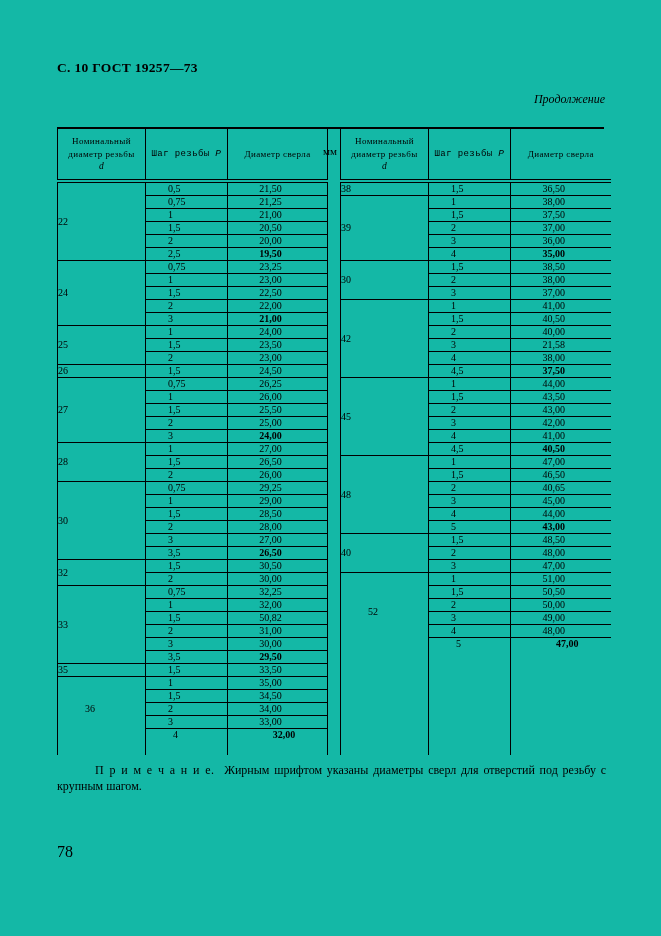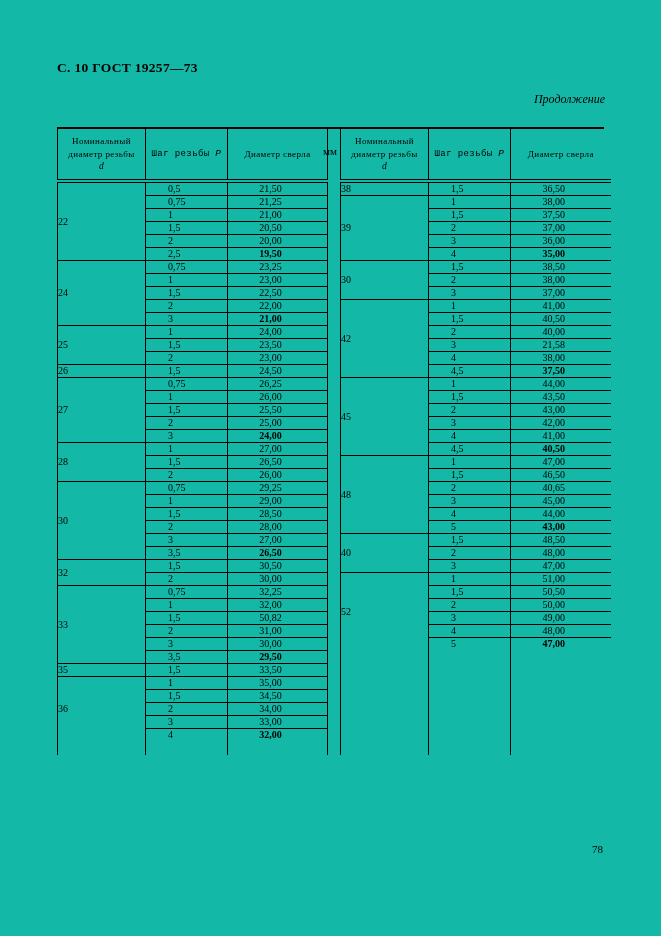--- a/index.html
+++ b/index.html
@@ -75,41 +75,41 @@
     white-space: nowrap;
   }
   .gtable .w1 { width: 88px; }
   .gtable .w2 { width: 82px; }
   .gtable .w3 { width: 100px; }
   .gtable td.c1 { border-right: 1px solid #000; text-align: left; padding-right: 12px; }
   .gtable td.c2 { border-right: 1px solid #000; text-align: left; padding-left: 22px; }
   .gtable td.c3 { text-align: center; padding-right: 14px; }
   .gtable th.h1 { border-right: 1px solid #000; }
   .gtable th.h2 { border-right: 1px solid #000; font-family: Liberation Mono, monospace; }
-  .gtable td.nob { border-bottom: none; }
+  .gtable td.nob { border-bottom: none; padding-left: 27px; }
   .gtable td.bold { font-weight: bold; }
   .note {
     position: absolute;
     left: 57px;
     top: 762px;
     width: 549px;
     font-size: 12px;
     text-align: justify;
     text-indent: 38px;
     line-height: 1.35;
     margin: 0;
   }
   .note .note-label { letter-spacing: 0.5px; }
   .page-number {
     position: absolute;
     left: 57px;
     top: 843px;
     width: 546px;
-    text-align: right;
-    font-size: 11px;
+    text-align: left;
+    font-size: 16px;
   }
 </style>
 </head>
 <body>
 
 <div class="page">
 
   <div class="doc-header">С. 10 ГОСТ 19257—73</div>
 
   <div class="continuation">Продолжение</div>
@@ -508,16 +508,17 @@
           <tr>
             <td class="c1 nob" style="height: 105px;"></td>
             <td class="c2 nob" style="height: 105px;"></td>
             <td class="c3 nob" style="height: 105px;"></td>
           </tr>
         </tbody>
     </table>
 
   </div>
 
+  <p class="note"><span class="note-label">П р и м е ч а н и е.</span>&nbsp; <span>Жирным шрифтом указаны диаметры сверл для отверстий под резьбу с крупным шагом.</span></p>
 
   <div class="page-number">78</div>
 
 </div>
 
 </body></html>

